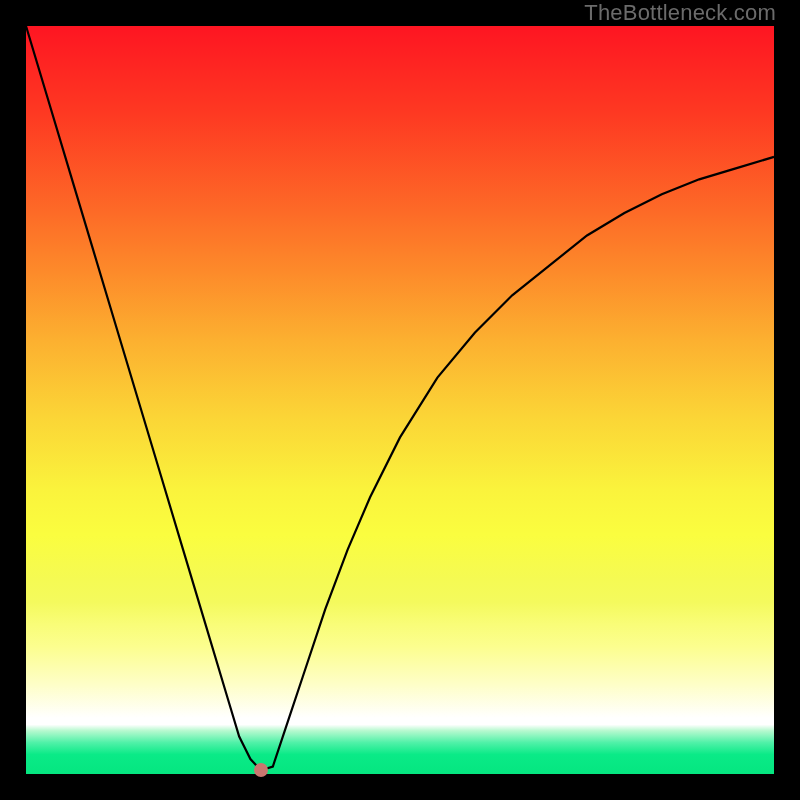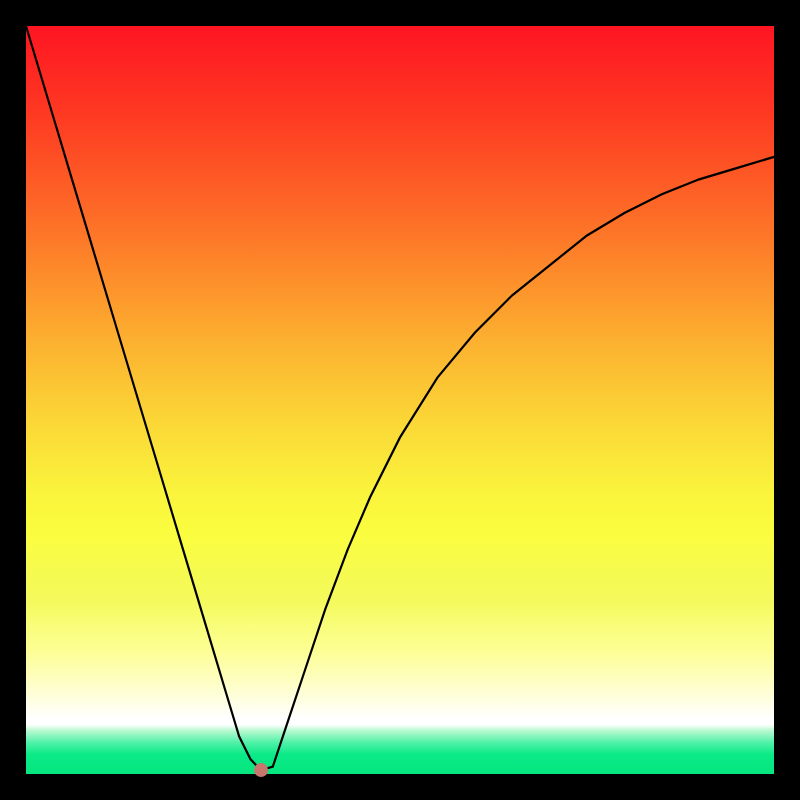--- a/index.html
+++ b/index.html
@@ -77,20 +77,21 @@
     background: #c9766f;
     transform: translate(-50%, -50%);
     z-index: 4;
   }
 </style>
 </head>
 <body>
 
 <div class="frame">
 
+  <div class="watermark">TheBottleneck.com</div>
 
   <div class="plot-area">
 
     <svg class="curve" viewBox="0 0 748 748" preserveAspectRatio="none">
       <path id="curve-path" class="curve-path" d="M0.00 0.00 L22.44 74.80 L44.88 149.60 L67.32 224.40 L89.76 299.20 L112.20 374.00 L134.64 448.80 L157.08 523.60 L179.52 598.40 L201.96 673.20 L213.18 710.60 L224.40 733.04 L234.87 744.26 L246.84 740.52 L261.80 695.64 L276.76 650.76 L299.20 583.44 L321.64 523.60 L344.08 471.24 L374.00 411.40 L411.40 351.56 L448.80 306.68 L486.20 269.28 L523.60 239.36 L561.00 209.44 L598.40 187.00 L635.80 168.30 L673.20 153.34 L710.60 142.12 L748.00 130.90"></path>
     </svg>
 
     <div id="marker-dot" class="dot" style="left: 234.872px; top: 744.26px; background: rgb(201, 118, 111);"></div>
   </div>
 

